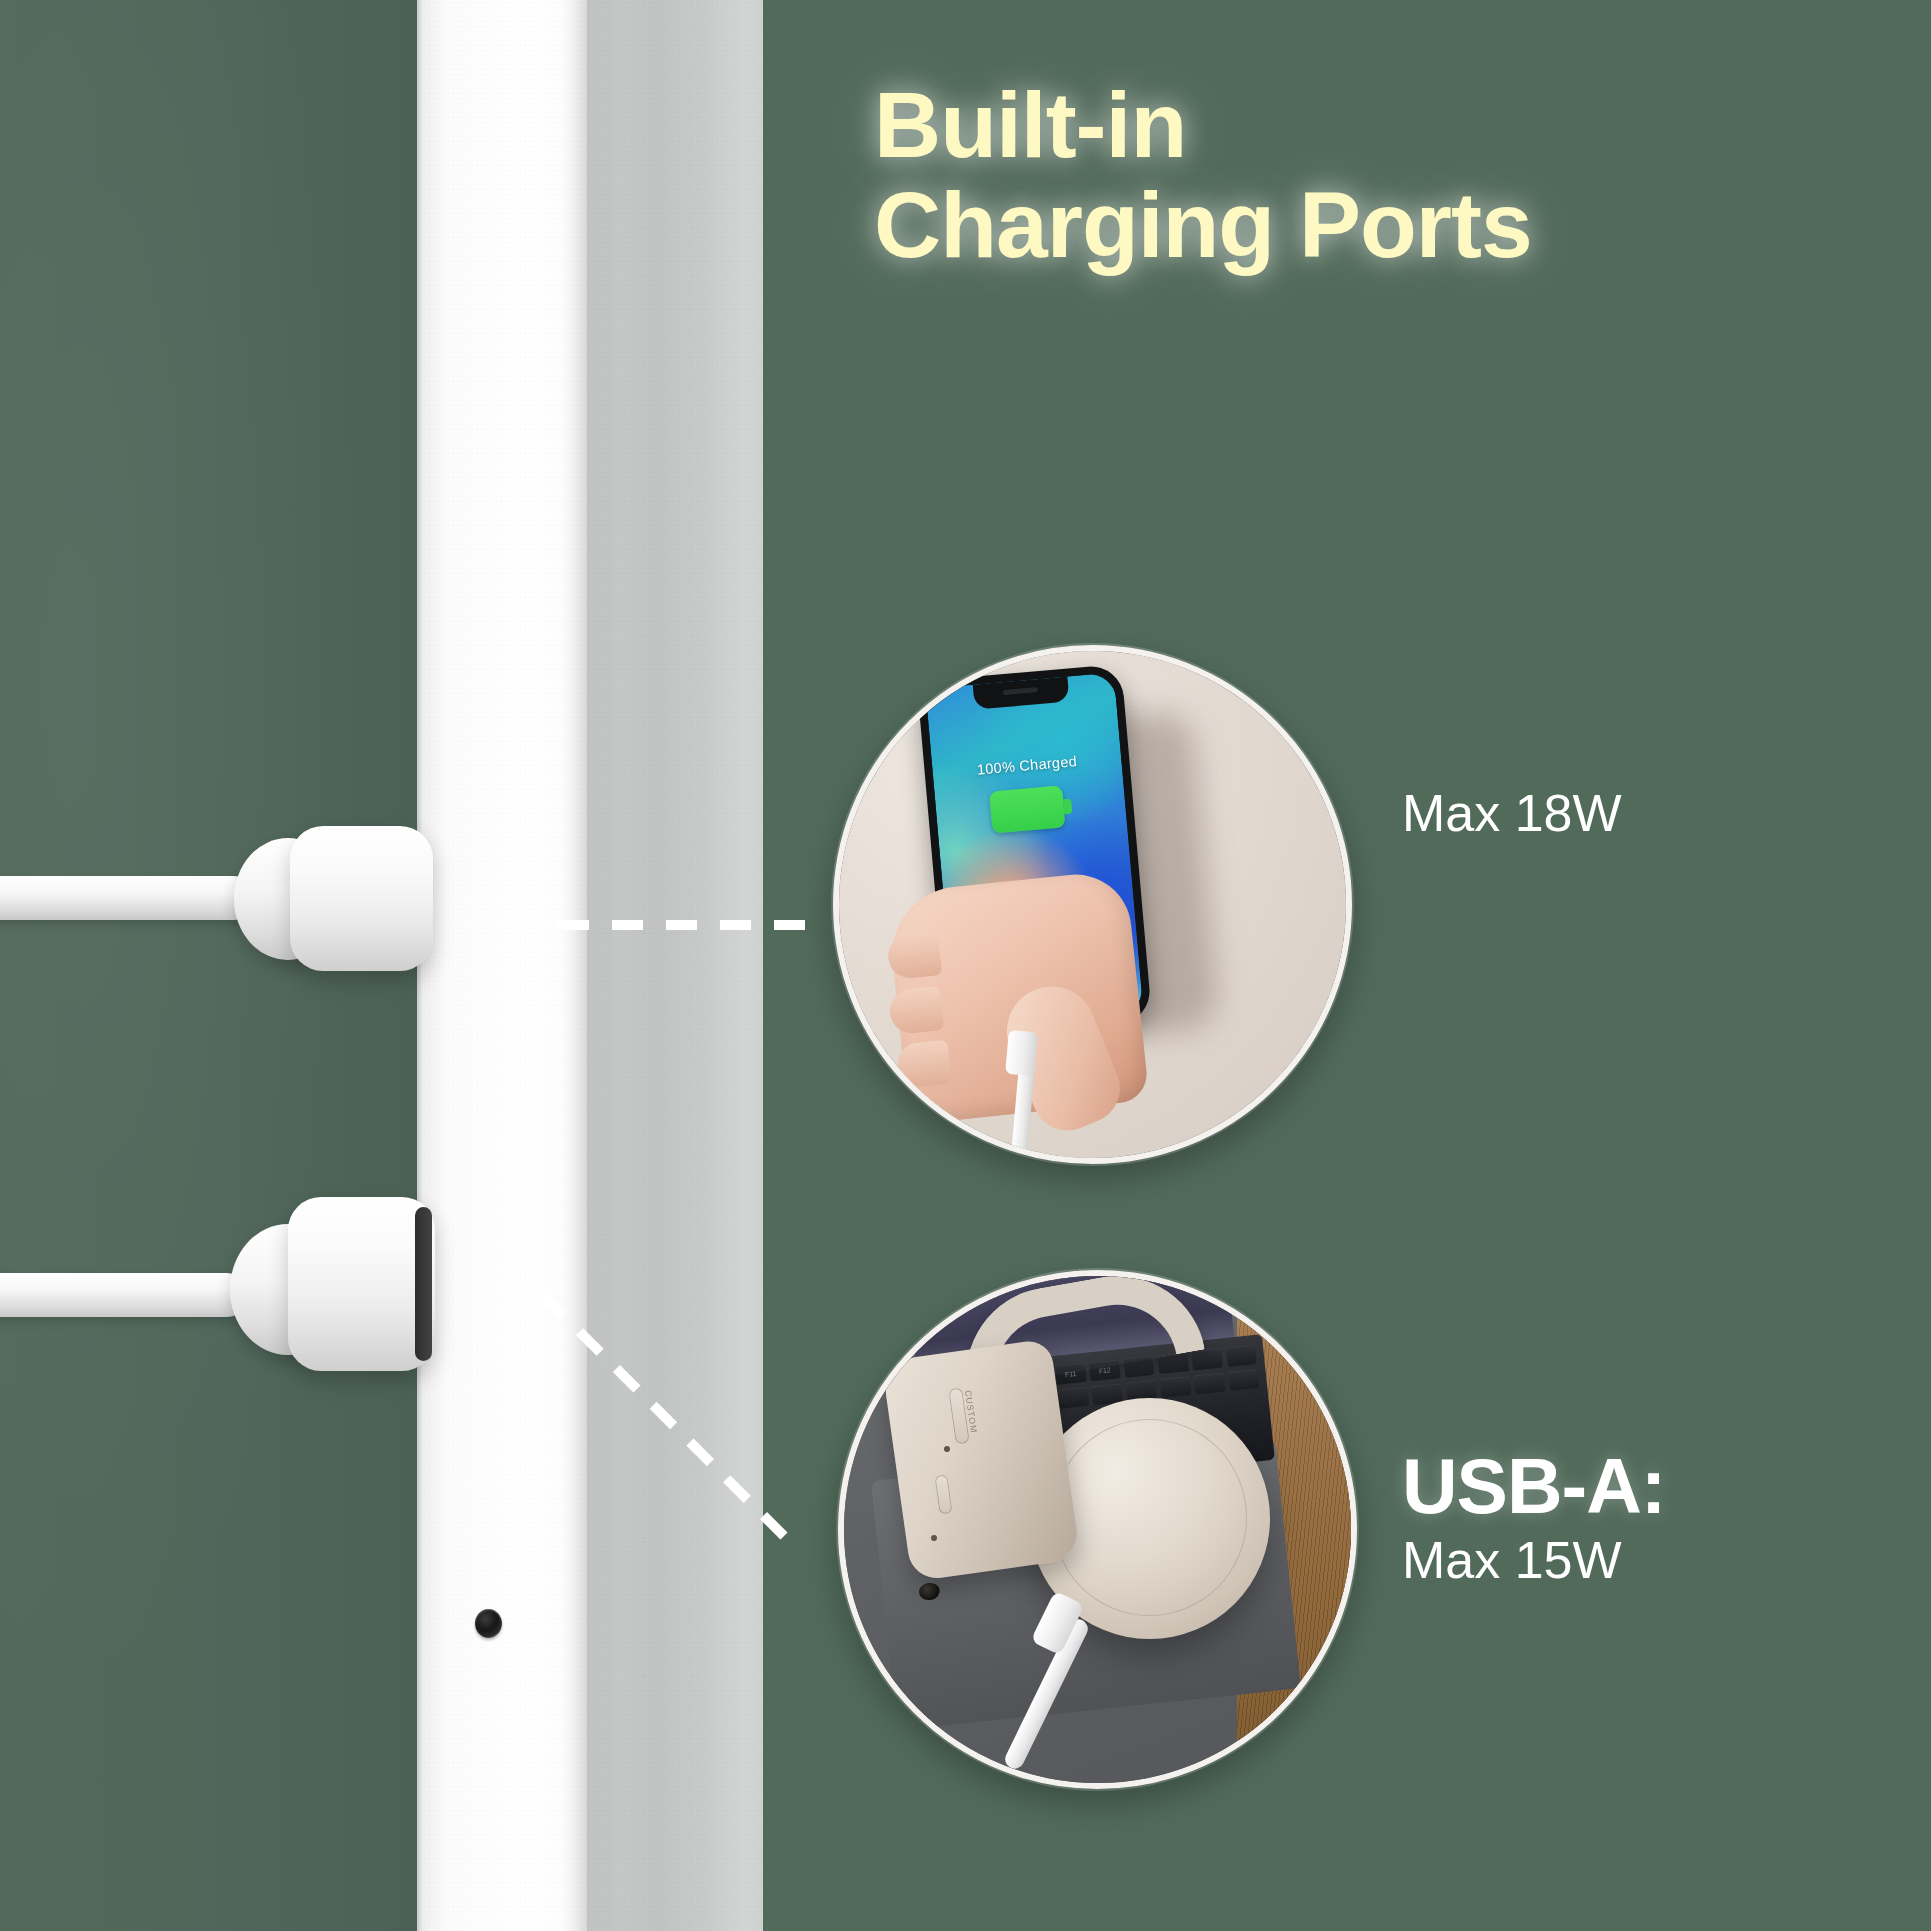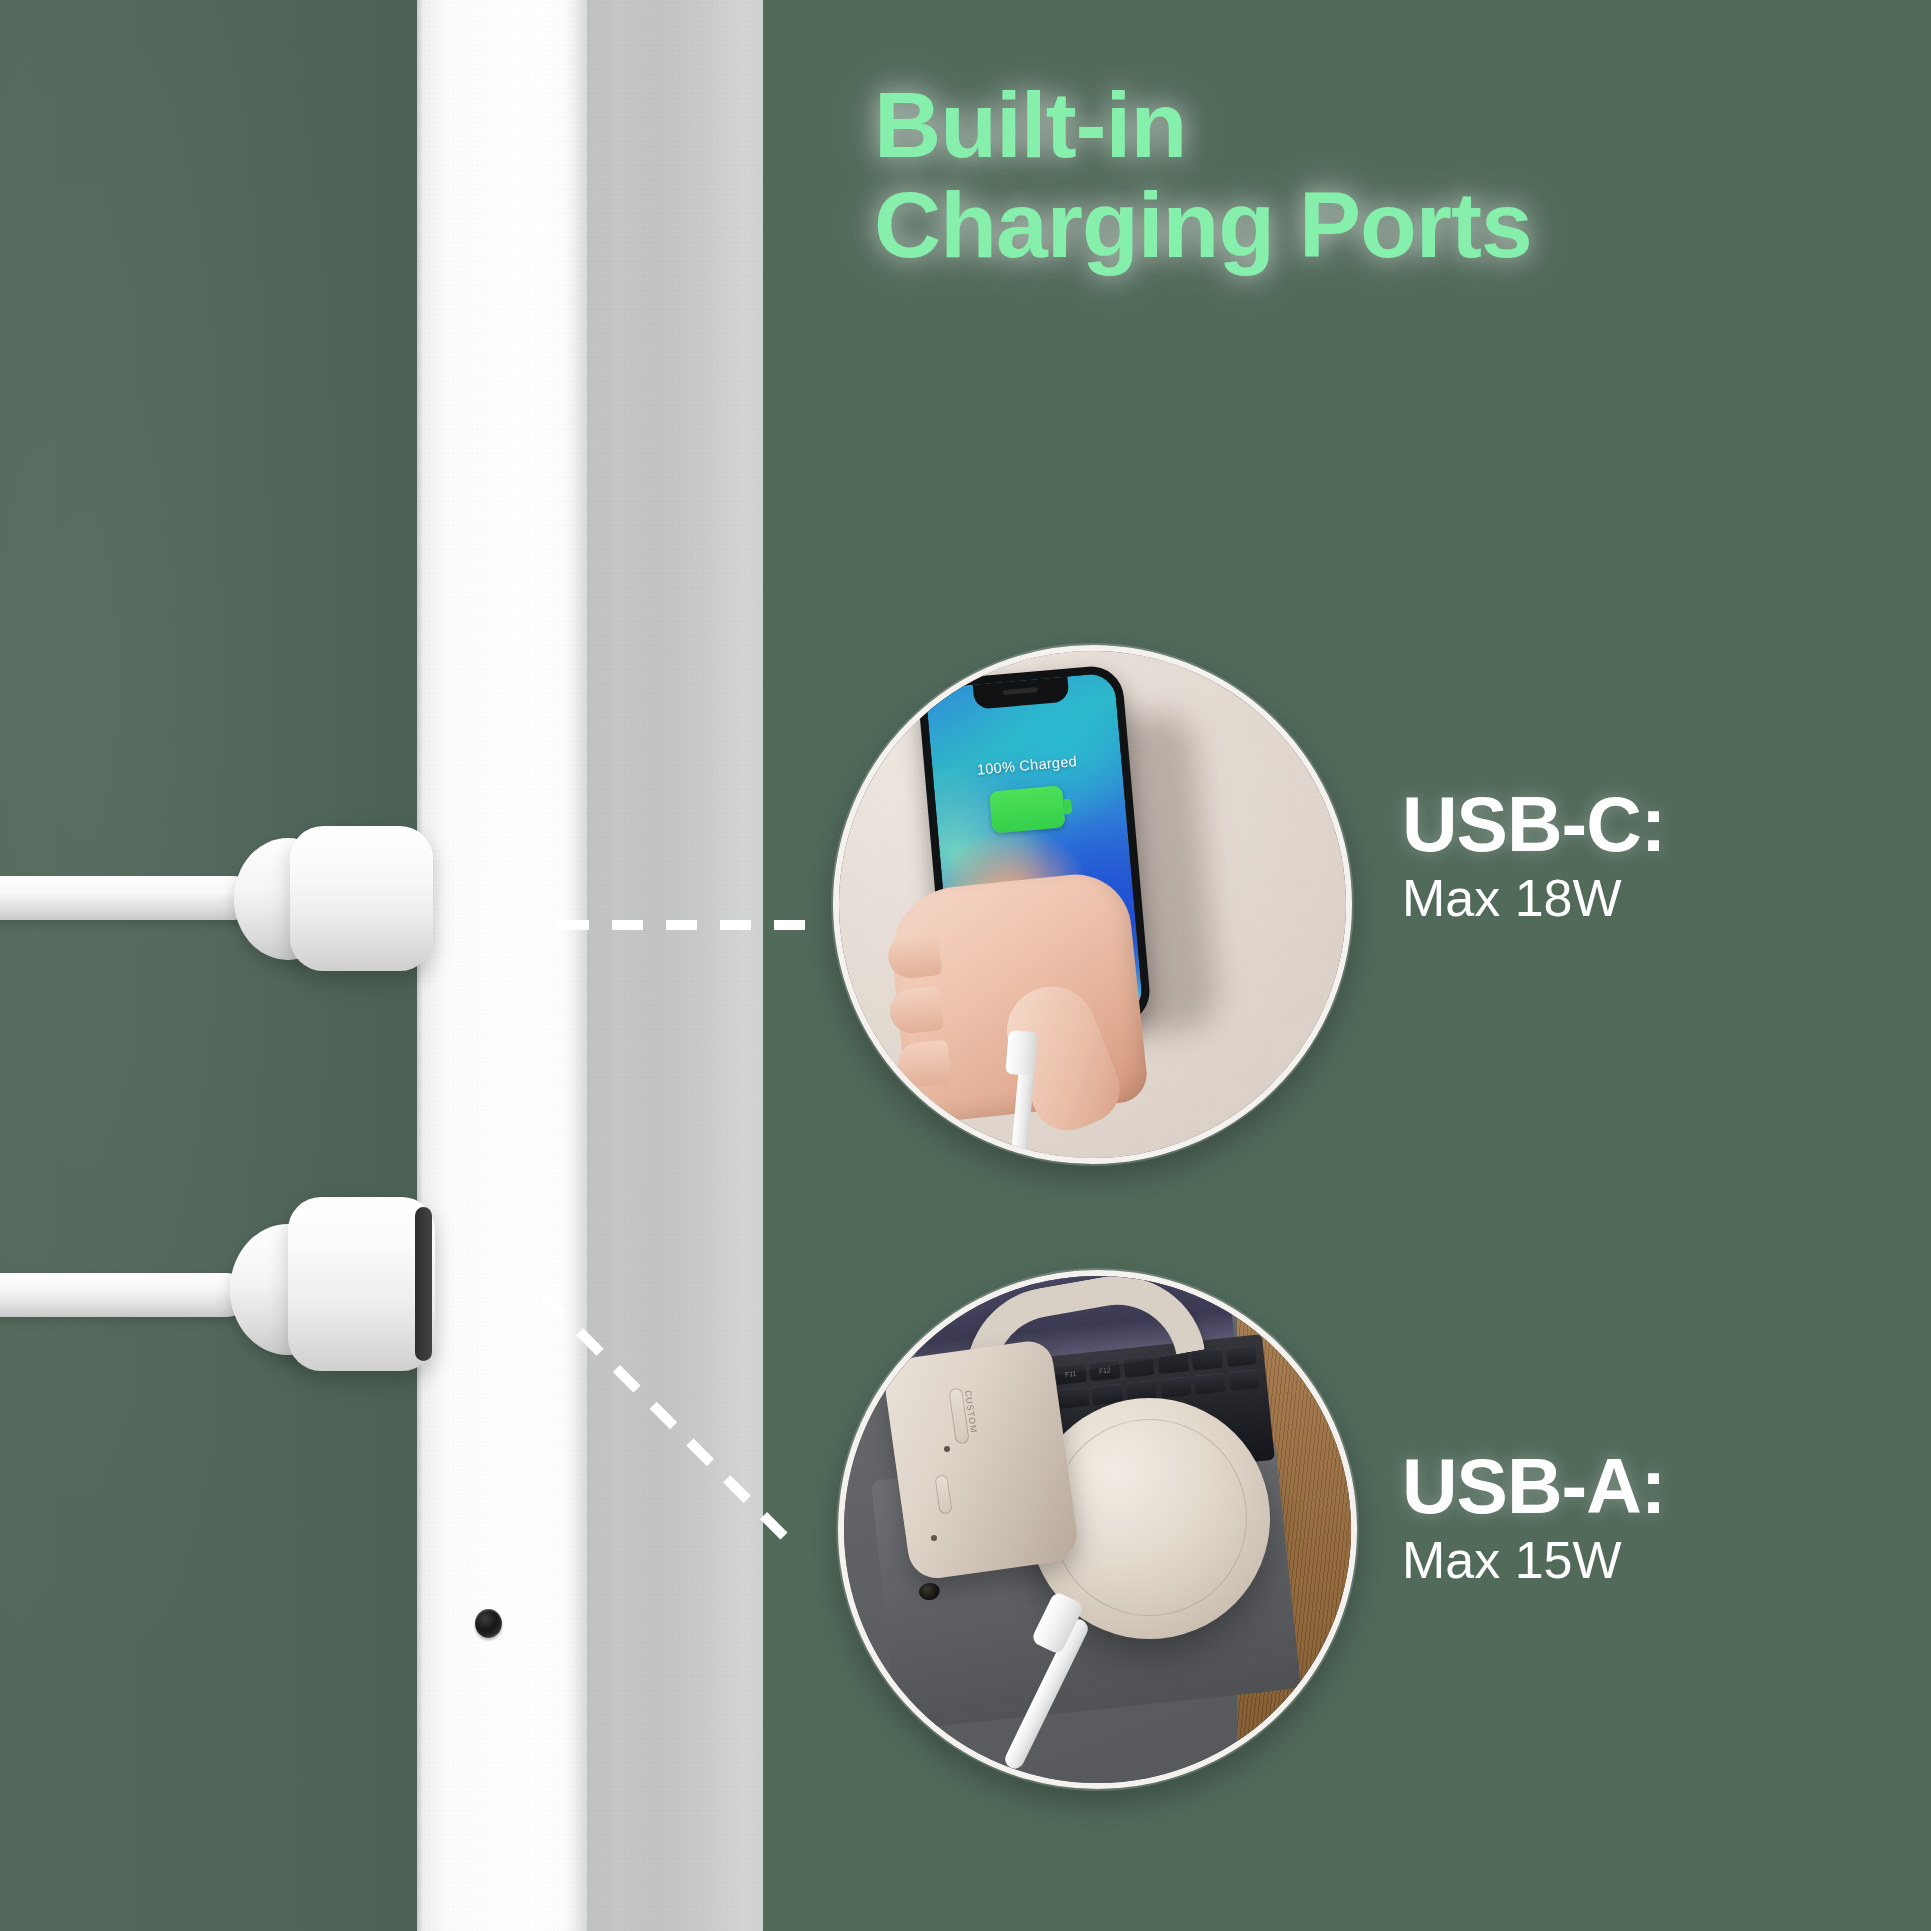--- a/index.html
+++ b/index.html
@@ -123,21 +123,21 @@
     background-image:linear-gradient(90deg,#ffffff 0 29px, rgba(255,255,255,0) 29px 52px);
     background-size:52px 9.7px;
     background-repeat:repeat-x;
   }
 
   
   .headline{
     position:absolute;
     left:874px; top:75px;
     width:994px;
-    color:#86efac;
+    color:#fef9c3;
     font-weight:bold;
     font-size:93px;
     line-height:100px;
     letter-spacing:-1px;
     text-shadow:0 0 25px rgba(255,255,255,.55), 0 0 50px rgba(255,255,255,.30);
   }
   .headline .l1{ display:block; }
   .headline .l2{ display:block; }
 
   .subcopy{
@@ -509,21 +509,20 @@
         <div class="finger" style="left:-7.7px; top:97px;"></div>
         <div class="finger" style="left:-5.8px; top:151px;"></div>
       </div>
 
       <div class="usbc-cable"></div>
       <div class="usbc-head"></div>
     </div>
   </div>
 
   <div class="callout" style="left:1402px; top:782px;">
-    <span class="port-name">USB-C:</span>
     <span class="port-spec">Max 18W</span>
   </div>
 
   <div class="circle-shot" style="left:838px; top:1270px; width:507px; height:507px;">
     <div class="shot-inner">
       <div class="desk-bg"></div>
       <div class="wood-strip"></div>
 
       <div class="laptop-lid"></div>
       <div class="laptop-base"></div>

